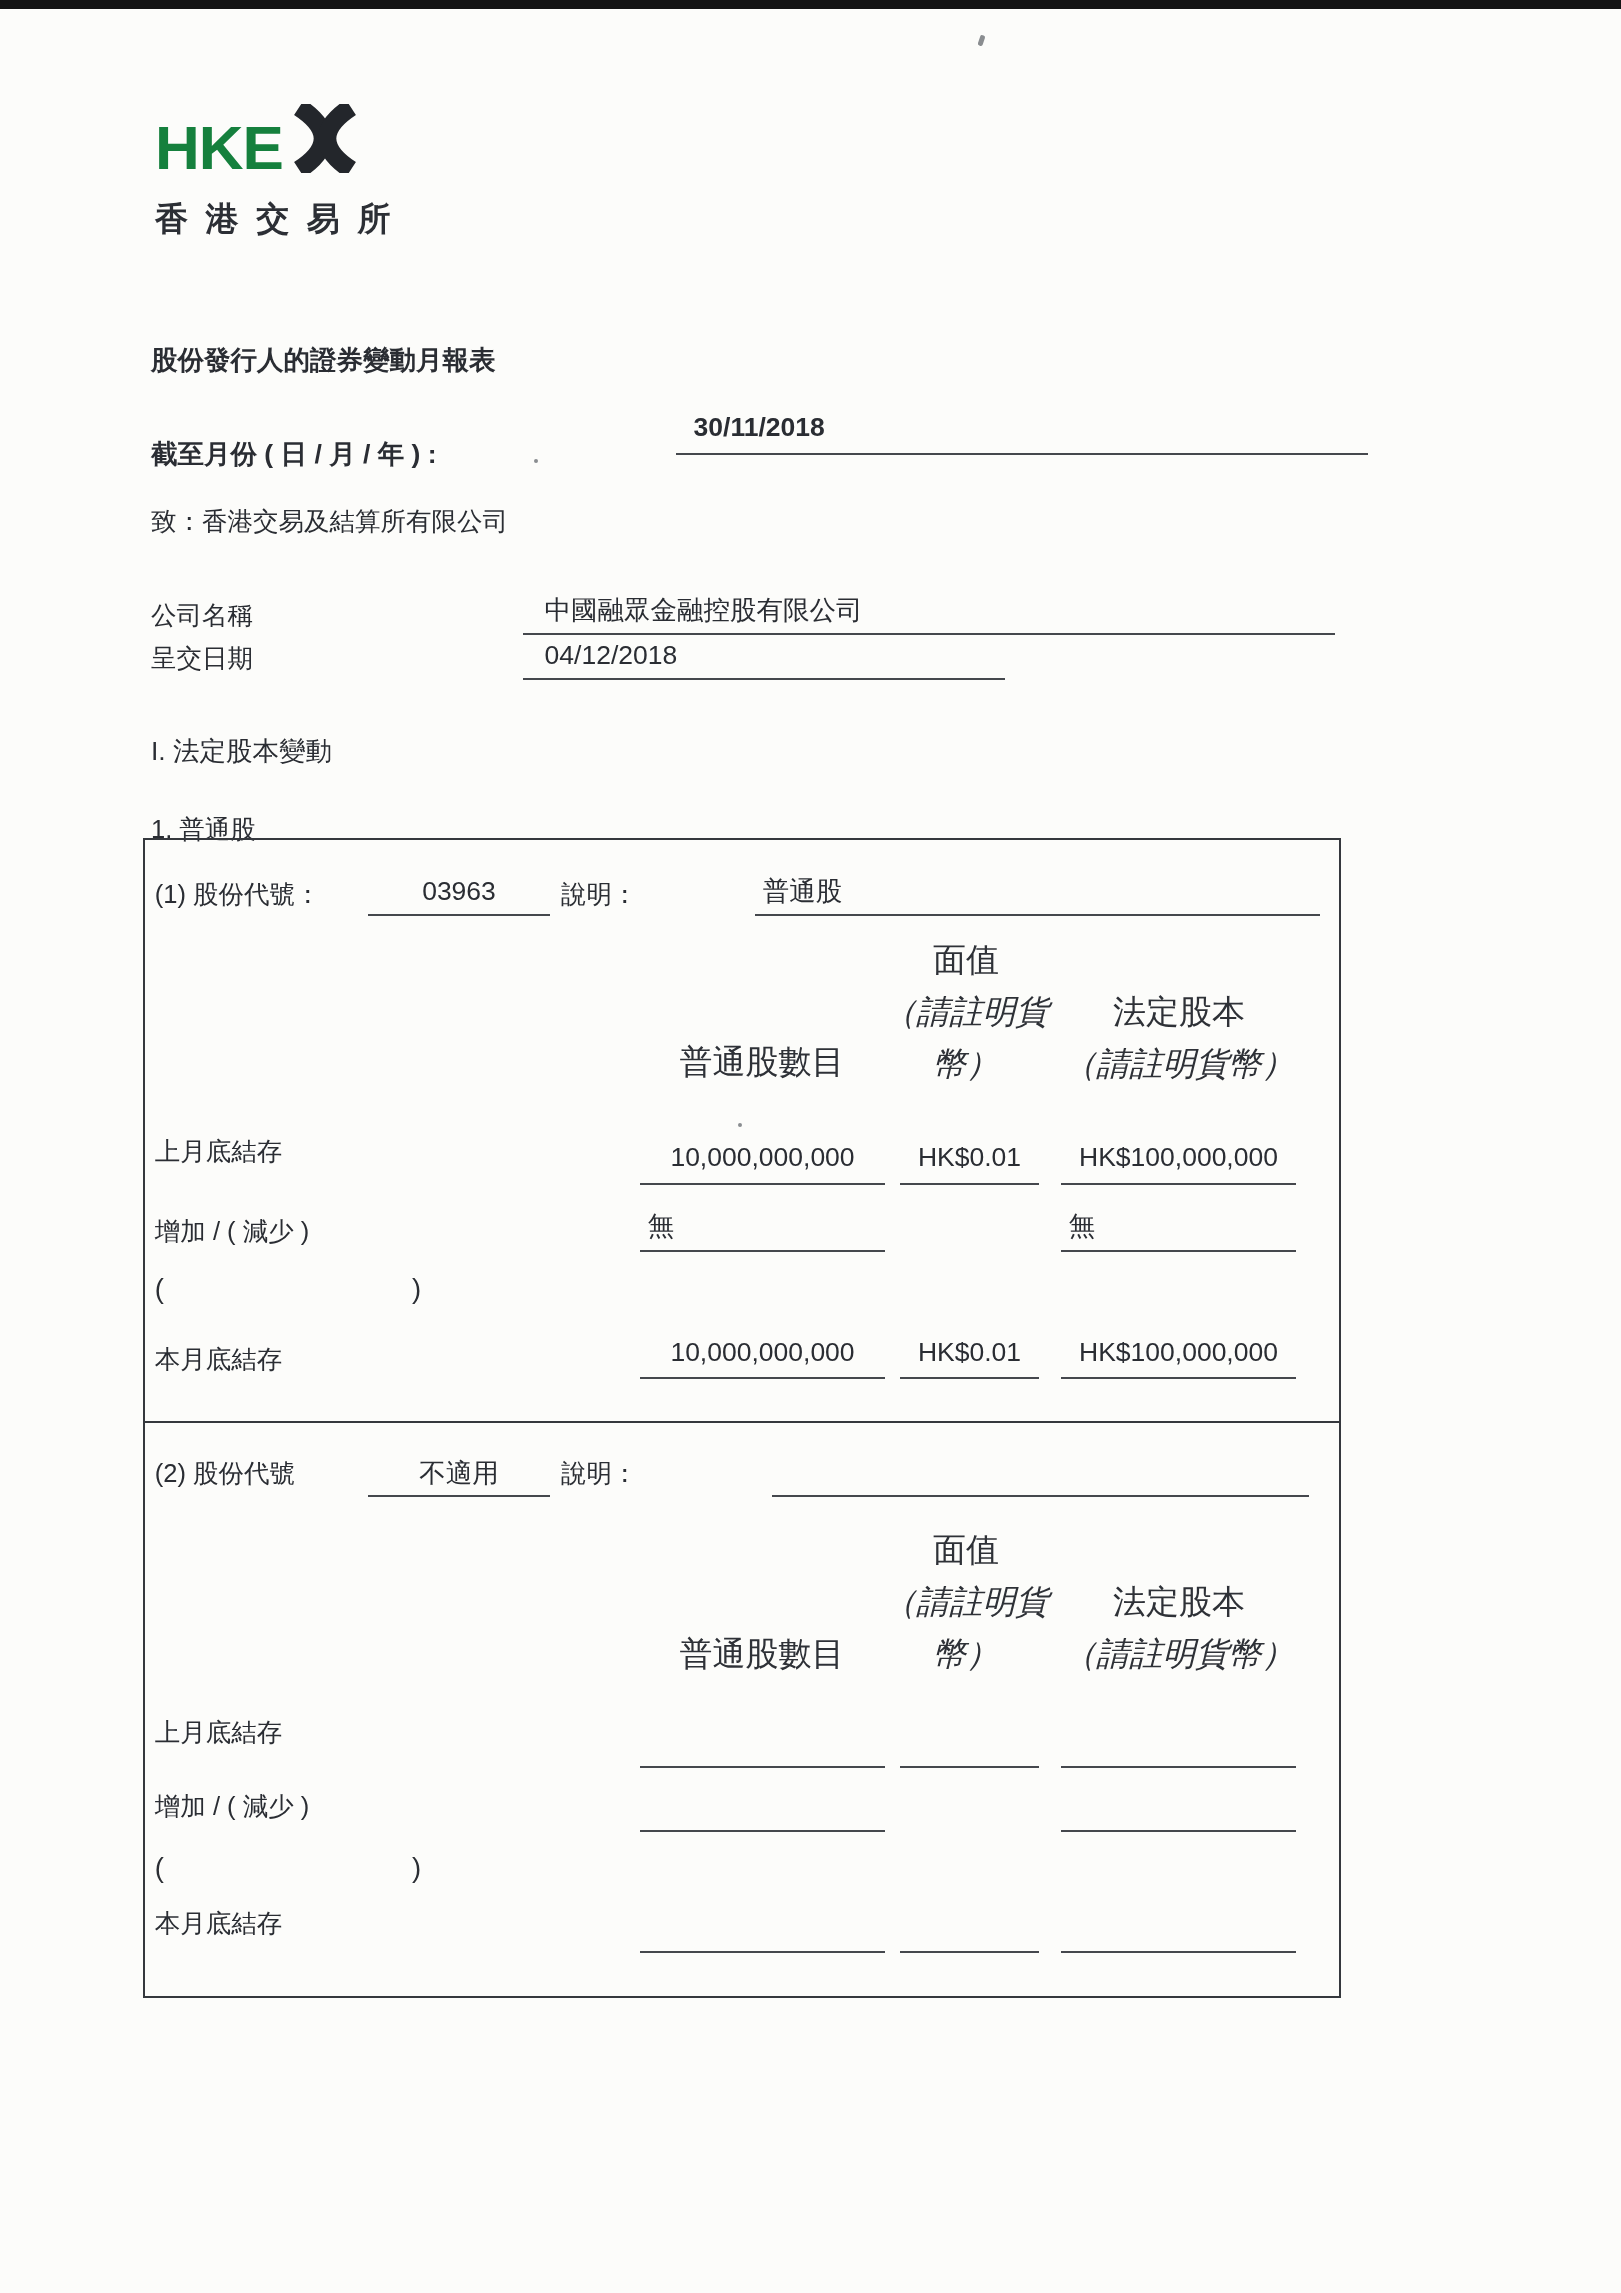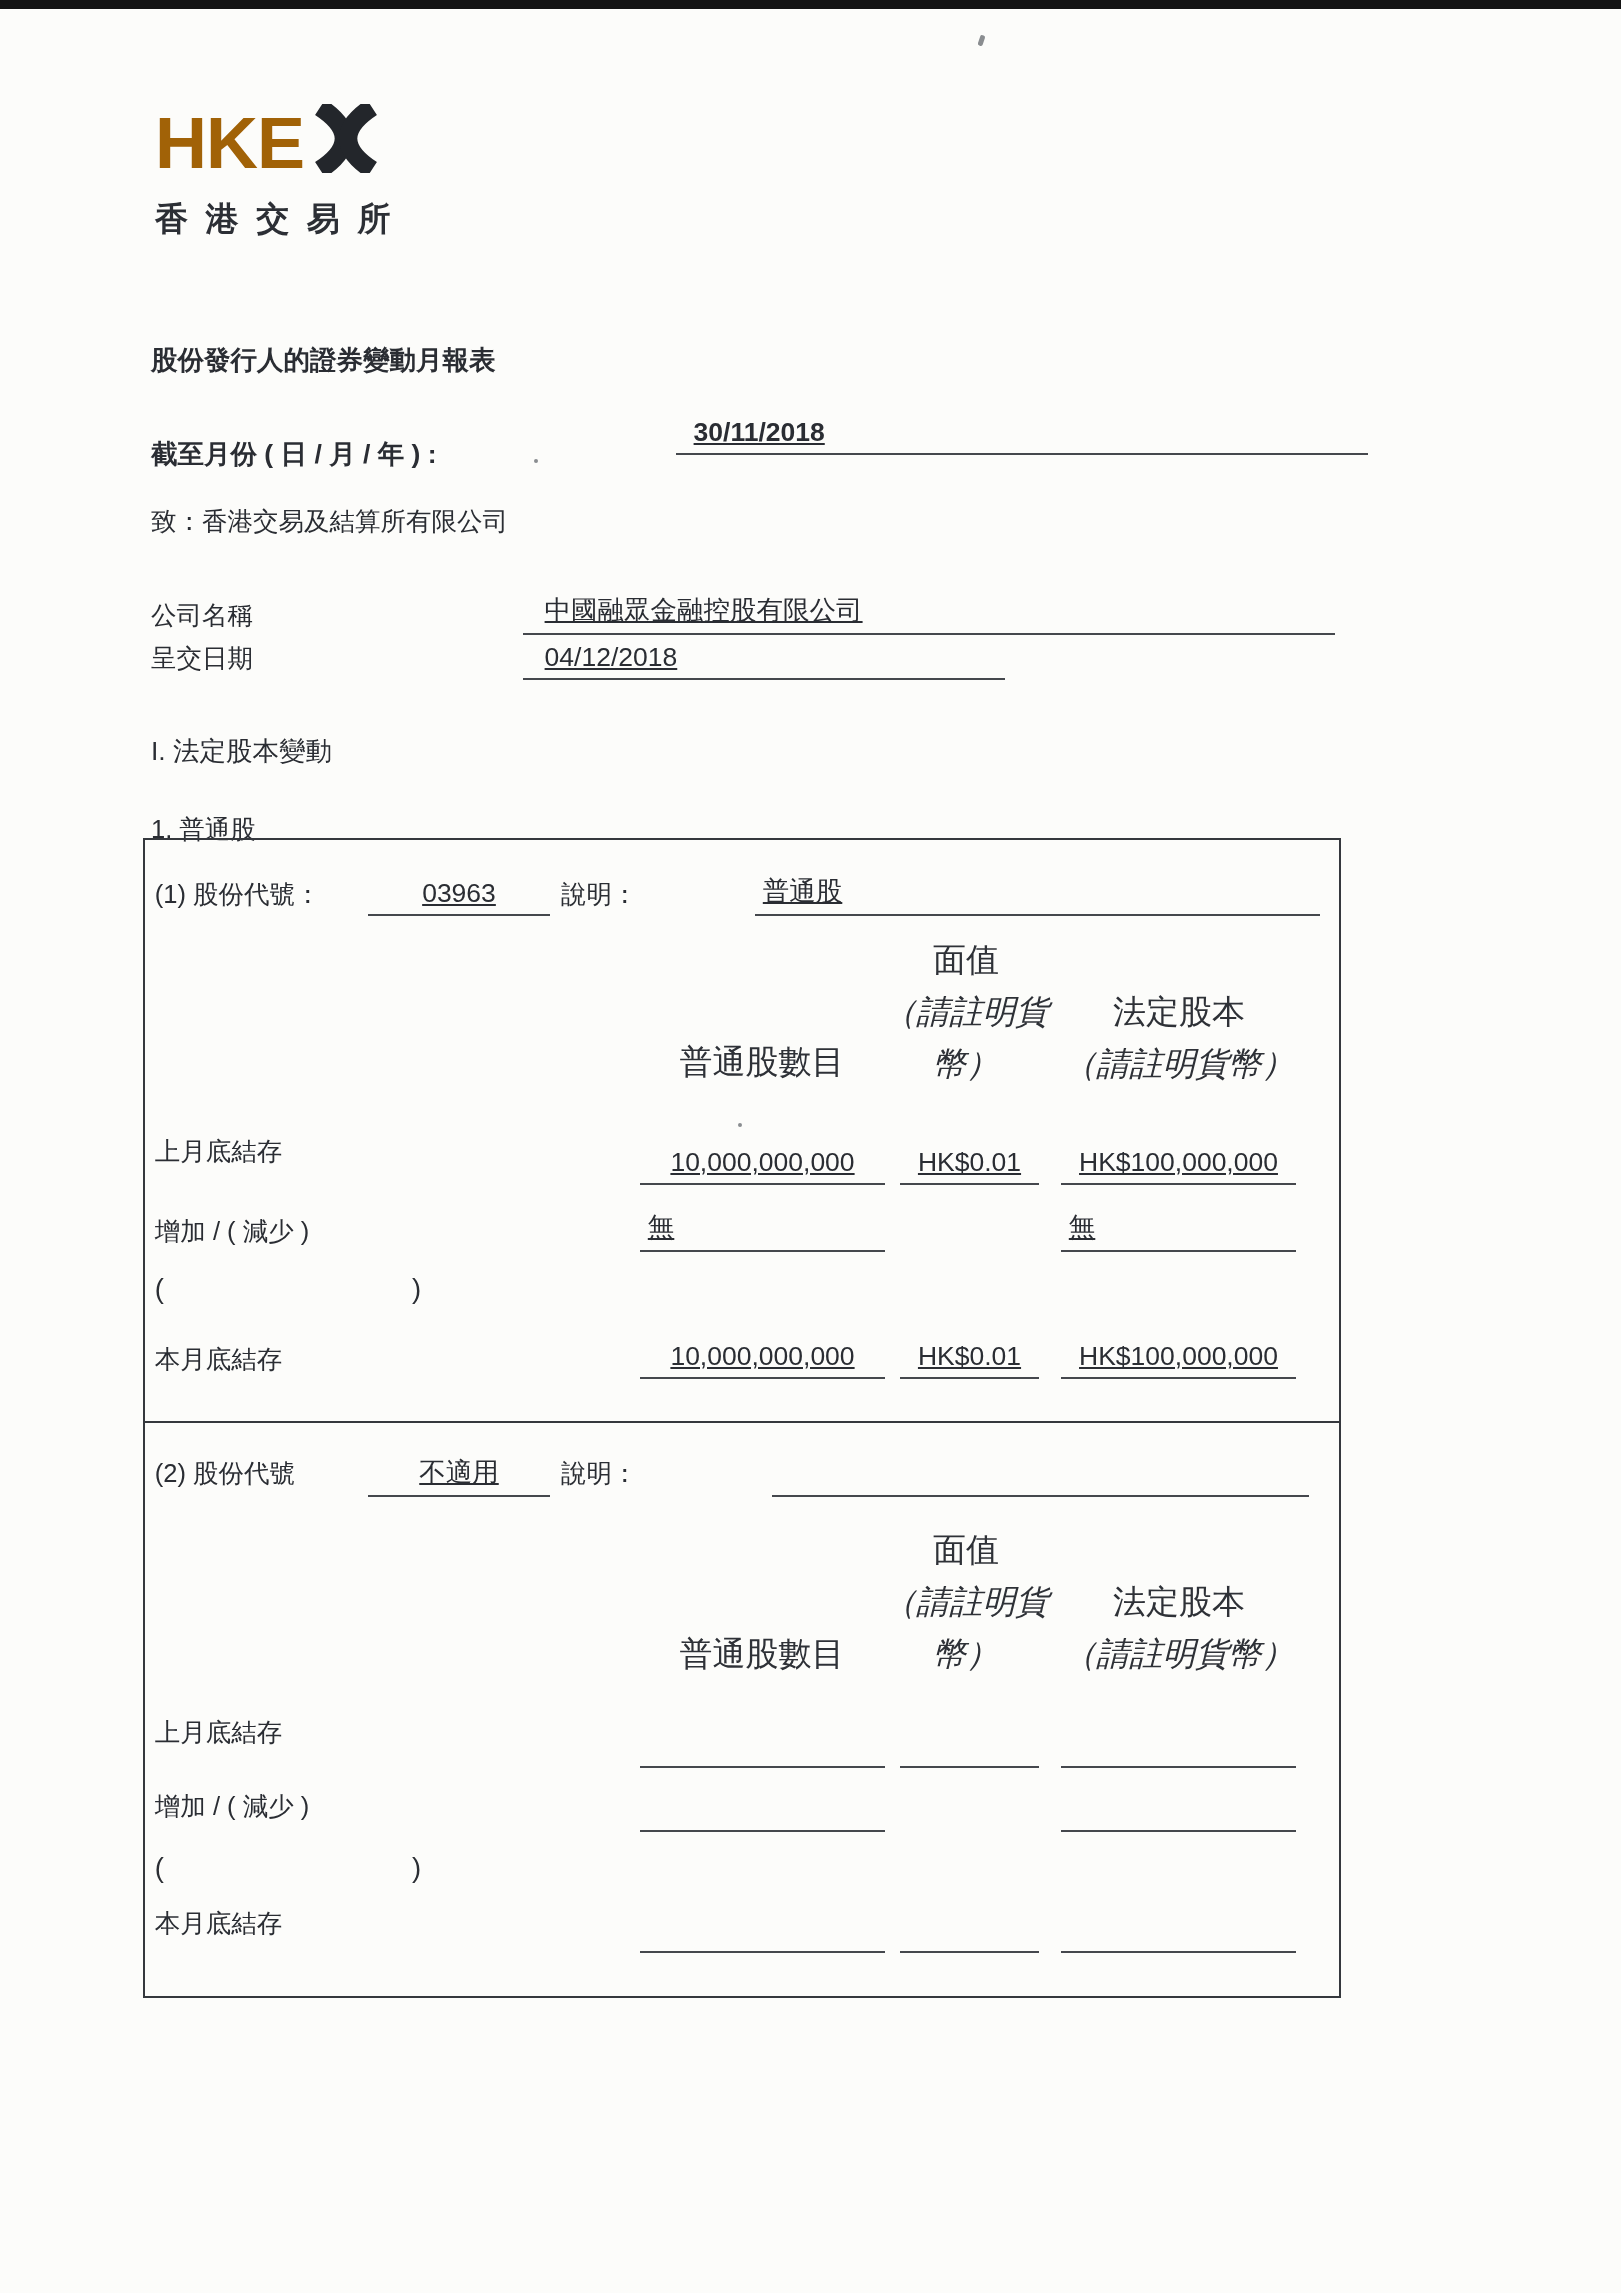--- a/index.html
+++ b/index.html
@@ -13,38 +13,38 @@
     background:#fcfcfa;color:#2a2d33;
   }
   .abs{position:absolute;}
   .scan-top{position:absolute;top:0;left:0;width:1621px;height:8.8px;background:#141414;}
   .speck{position:absolute;background:#8a8d90;border-radius:50%;}
 
   
   .logo{position:absolute;left:155px;top:104px;}
   .logo-row{display:flex;align-items:flex-end;}
   .logo-letters{
-    font-size:72px;font-weight:700;line-height:1;color:#a16207;
+    font-size:62px;font-weight:700;line-height:1;color:#15803d;
     letter-spacing:-1px;
   }
   .logo-x{margin-left:3.9px;margin-bottom:2px;}
   .logo-tagline{
     margin-top:17.6px;font-size:33px;font-weight:600;color:#2c2f35;
     letter-spacing:17.6px;white-space:nowrap;
   }
 
   .doc-title{position:absolute;left:151px;top:294px;font-size:26.5px;font-weight:700;margin-top:48px;}
 
   .t26{font-size:25.5px;}
   .t27{font-size:26.5px;}
   .bold{font-weight:700;}
 
   .field{
     position:absolute;border-bottom:2px solid #45484d;
-    display:flex;align-items:flex-end;text-decoration:underline;
+    display:flex;align-items:center;
   }
   .field .v{padding-bottom:4.9px;font-size:26.5px;white-space:nowrap;}
   .field.center{justify-content:center;}
   .padL{padding-left:17.6px;}
   .padL2{padding-left:21.6px;}
   .padS{padding-left:7.8px;}
 
   
   .box{
     position:absolute;left:143px;top:838px;width:1198px;height:1160px;

